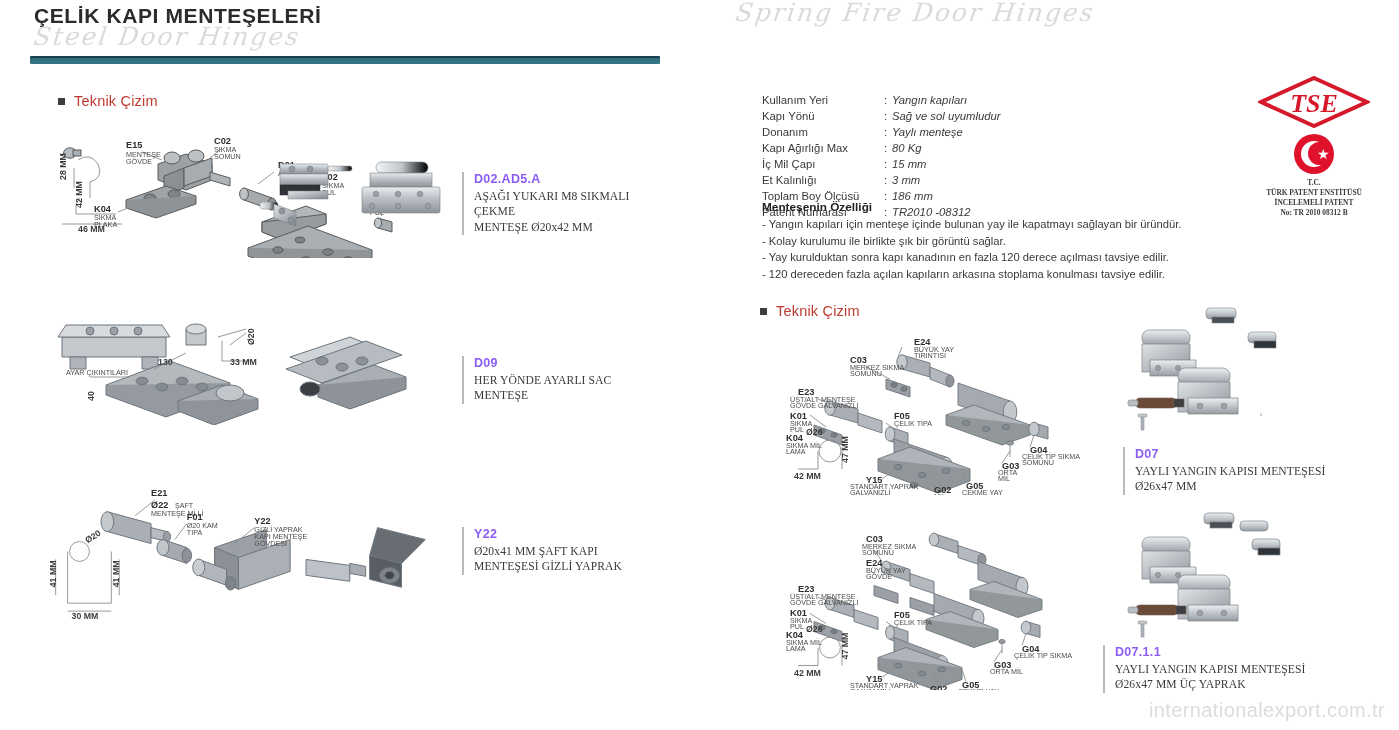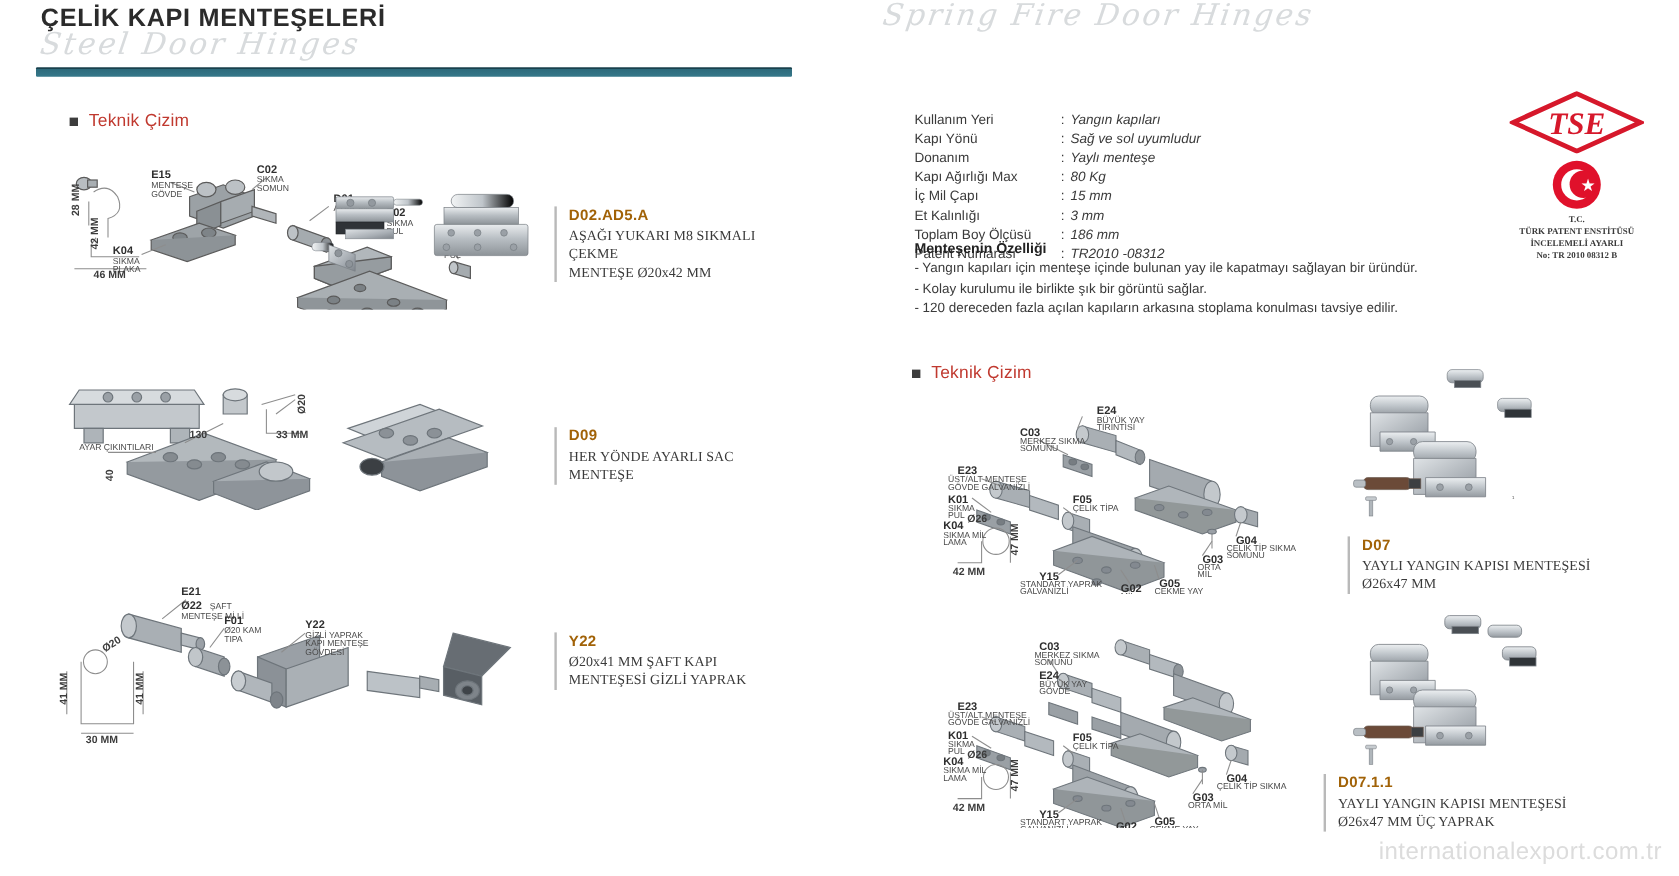--- a/index.html
+++ b/index.html
@@ -41,21 +41,21 @@
   
   .sec-head { position: absolute; display: flex; align-items: center; gap: 9px; }
   .sec-head .bullet {
     width: 7px; height: 7px; background: #3d3d3d; display: inline-block;
   }
   .sec-head .sec-label {
     font-size: 14.5px; color: #c0392f; font-weight: 500; letter-spacing: .2px;
   }
   .label-block { position: absolute; padding-left: 10px; border-left: 2px solid #b9b9b9; }
   .label-code {
-    font-size: 12.5px; font-weight: bold; color: #a16207;
+    font-size: 12.5px; font-weight: bold; color: #8b5cf6;
     letter-spacing: .3px; margin-bottom: 3px;
   }
   .label-desc {
     font-size: 11.6px; color: #3a3a3a; line-height: 1.32; letter-spacing: .1px; font-family: Liberation Serif, serif;
   }
 
   
   .spec-table { position: absolute; left: 762px; top: 92px; font-size: 11.3px; color: #3a3a3a; }
   .spec-table .srow { display: flex; line-height: 1.42; }
   .spec-table .skey { width: 122px; }
@@ -433,39 +433,40 @@
       <span class="ssep">:</span>
       <span class="sval">TR2010 -08312</span>
     </div>
   </div>
 
   <div class="features">
     <h4>Menteşenin Özelliği</h4>
     <ul>
       <li>- Yangın kapıları için menteşe içinde bulunan yay ile kapatmayı  sağlayan bir üründür.</li>
       <li>- Kolay kurulumu ile birlikte şık bir görüntü sağlar.</li>
+      <li>- Yay kurulduktan sonra kapı kanadının en fazla 120 derece açılması tavsiye edilir.</li>
       <li>- 120 dereceden fazla açılan kapıların arkasına stoplama konulması tavsiye edilir.</li>
     </ul>
   </div>
 
   <div class="tse">
     <div class="tse-diamond">
       <svg width="112" height="52" viewBox="0 0 112 52">
         <path d="M56 2 L109 26 L56 50 L3 26 Z" fill="none" stroke="#d6182b" stroke-width="4"></path>
         <text x="56" y="36" text-anchor="middle" font-family="Liberation Serif, serif" font-style="italic" font-weight="bold" font-size="26" fill="#d6182b">TSE</text>
       </svg>
     </div>
     <div class="tse-flag">
       <span class="moon"></span>
       <span class="moon2"></span>
       <span class="star">★</span>
     </div>
     <div class="tse-cap">T.C.</div>
     <div class="tse-cap">TÜRK PATENT ENSTİTÜSÜ</div>
-    <div class="tse-cap">İNCELEMELİ AYARLI</div>
+    <div class="tse-cap">İNCELEMELİ PATENT</div>
     <div class="tse-cap small">No: TR 2010 08312 B</div>
   </div>
 
   <div class="sec-head" style="left:760px; top:303px;">
     <span class="bullet"></span>
     <span class="sec-label">Teknik Çizim</span>
   </div>
 
   <div class="art" style="left:786px; top:335px;">
     <svg width="300" height="160" viewBox="0 0 150 80">

